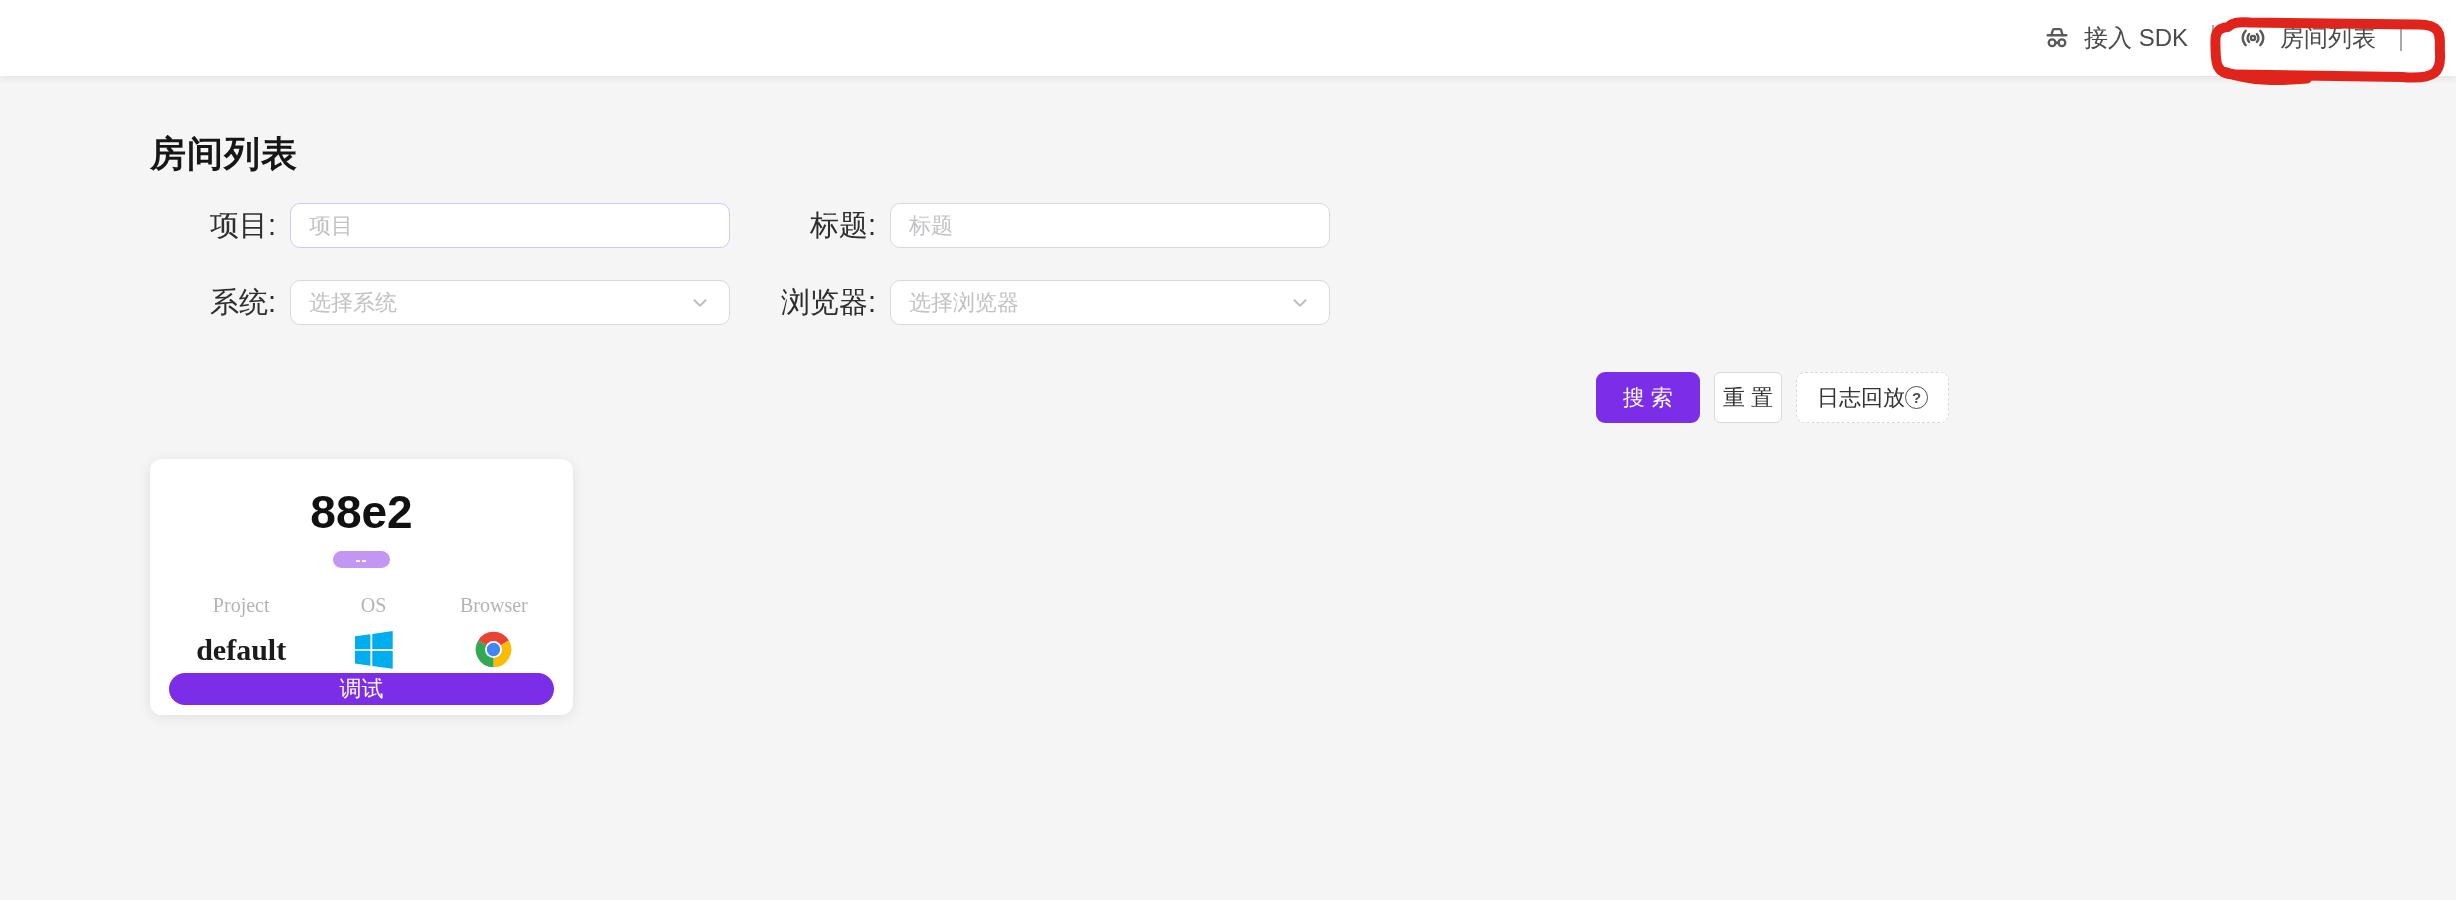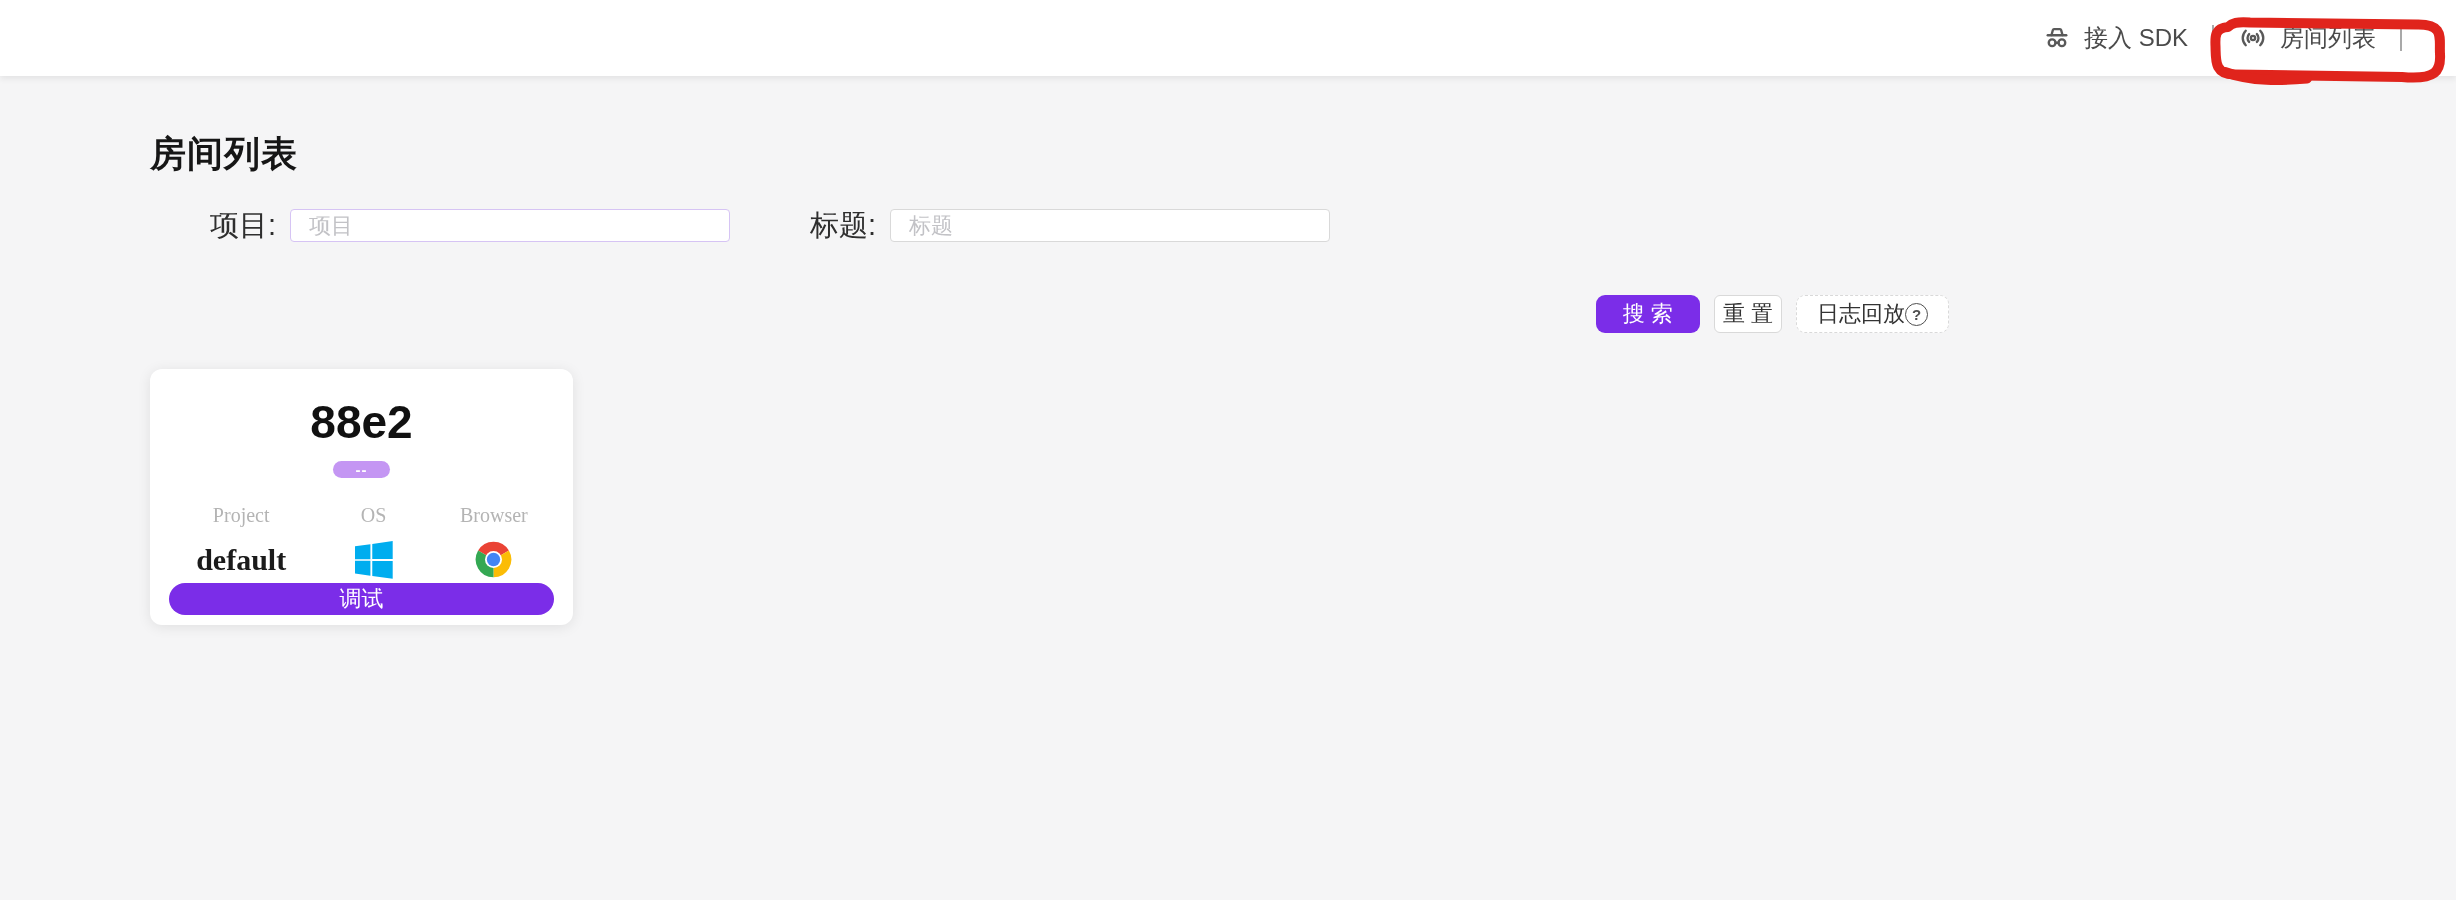--- a/index.html
+++ b/index.html
@@ -34,33 +34,33 @@
   
   main{padding:0 0 0 150px;}
   h1.page-title{
     font-size:36px;font-weight:700;color:#161616;
     margin:54px 0 24px 0;letter-spacing:1px;
   }
   .form-grid{display:grid;grid-template-columns:600px 600px 600px;margin-bottom:32px;}
   .form-item{display:flex;align-items:center;height:45px;}
   .form-label{flex:0 0 140px;text-align:right;font-size:29px;color:#2e2e2e;padding-right:14px;white-space:nowrap;}
   .form-input,.form-select{
-    flex:1;height:33px;margin-right:20px;
-    border:1.5px solid var(--border);border-radius:4px;
+    flex:1;height:45px;margin-right:20px;
+    border:1.5px solid var(--border);border-radius:10px;
     background:#fff;font-size:22px;padding:0 18px;
     font-family:inherit;color:#333;outline:none;
   }
   .form-input::placeholder{color:var(--placeholder);}
   .input-purple{border-color:#d6c4f4;}
   .form-select{display:flex;align-items:center;justify-content:space-between;cursor:pointer;}
   .select-placeholder{color:var(--placeholder);font-size:22px;}
   .chevron{display:inline-flex;width:22px;height:22px;}
   .form-actions{width:1799px;display:flex;justify-content:flex-end;align-items:center;gap:14px;margin-top:47px;}
   .btn{
-    height:38px;border-radius:9px;font-size:22px;font-family:inherit;
+    height:51px;border-radius:9px;font-size:22px;font-family:inherit;
     display:inline-flex;align-items:center;justify-content:center;
     cursor:pointer;border:1.5px solid transparent;background:#fff;color:#333;
   }
   .btn-search{background:var(--purple);color:#fff;padding:0 27px;border:none;}
   .btn-reset{border-color:var(--border);padding:0 8px;border-radius:6px;}
   .btn-replay{border:1.5px dashed var(--border);padding:0 20px;}
   .qmark{
     width:23px;height:23px;border:1.8px solid #4f4f4f;border-radius:50%;
     display:inline-flex;align-items:center;justify-content:center;
     font-size:15px;font-weight:700;color:#4f4f4f;line-height:1;
@@ -140,20 +140,45 @@
       <div class="form-item">
         <label class="form-label">项目:</label>
         <input class="form-input input-purple" placeholder="项目" style="">
       </div>
       <div class="form-item">
         <label class="form-label">标题:</label>
         <input class="form-input" placeholder="标题" style="">
       </div>
     </div>
 
+    <div class="form-grid">
+      <div class="form-item">
+        <label class="form-label">系统:</label>
+        <div class="form-select">
+          <span class="select-placeholder">选择系统</span>
+          <span class="chevron">
+            <svg viewBox="0 0 20 20" fill="none" stroke="#bfbfbf" stroke-width="1.8" stroke-linecap="round" stroke-linejoin="round">
+              <polyline points="5 7.5 10 12.5 15 7.5"></polyline>
+            </svg>
+          </span>
+        </div>
+      </div>
+      <div class="form-item">
+        <label class="form-label">浏览器:</label>
+        <div class="form-select">
+          <span class="select-placeholder">选择浏览器</span>
+          <span class="chevron">
+            <svg viewBox="0 0 20 20" fill="none" stroke="#bfbfbf" stroke-width="1.8" stroke-linecap="round" stroke-linejoin="round">
+              <polyline points="5 7.5 10 12.5 15 7.5"></polyline>
+            </svg>
+          </span>
+        </div>
+      </div>
+      <div class="form-item"></div>
+    </div>
 
     <div class="form-actions">
       <button class="btn btn-search">搜 索</button>
       <button class="btn btn-reset">重 置</button>
       <button class="btn btn-replay">
         <span>日志回放</span>
         <span class="qmark">?</span>
       </button>
     </div>
   </div>

